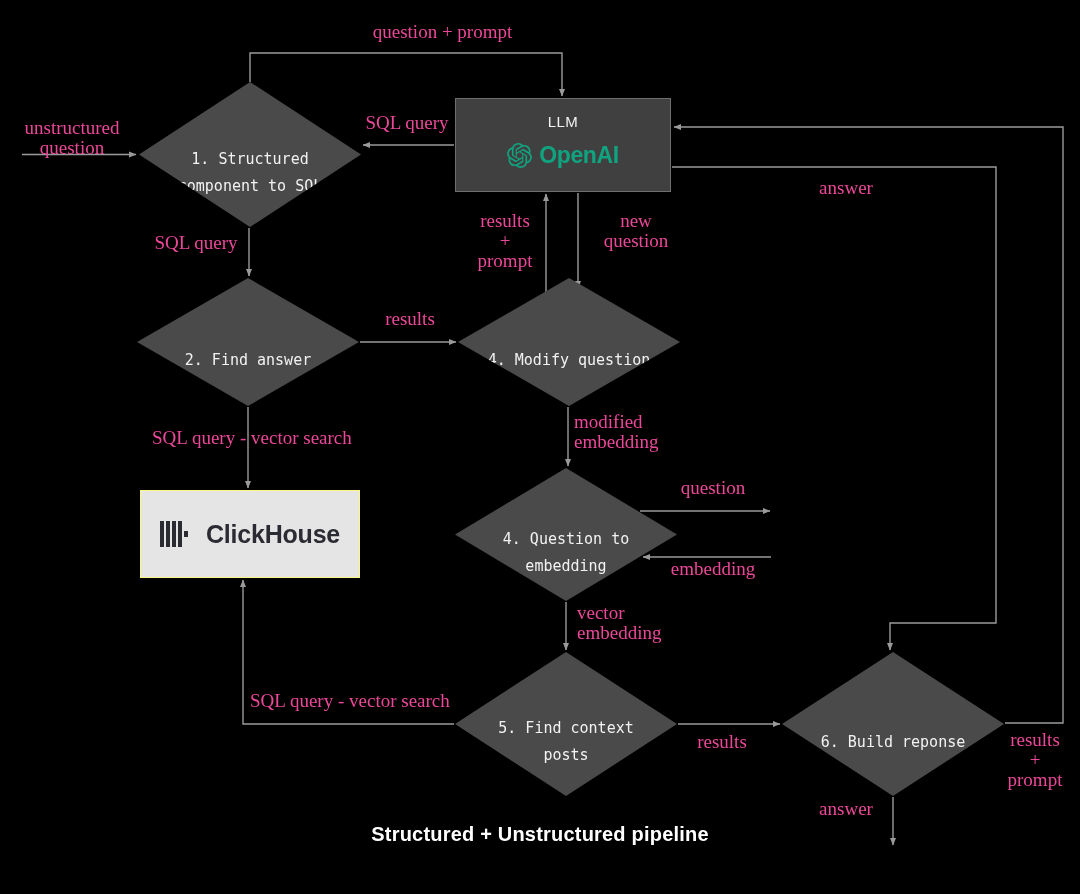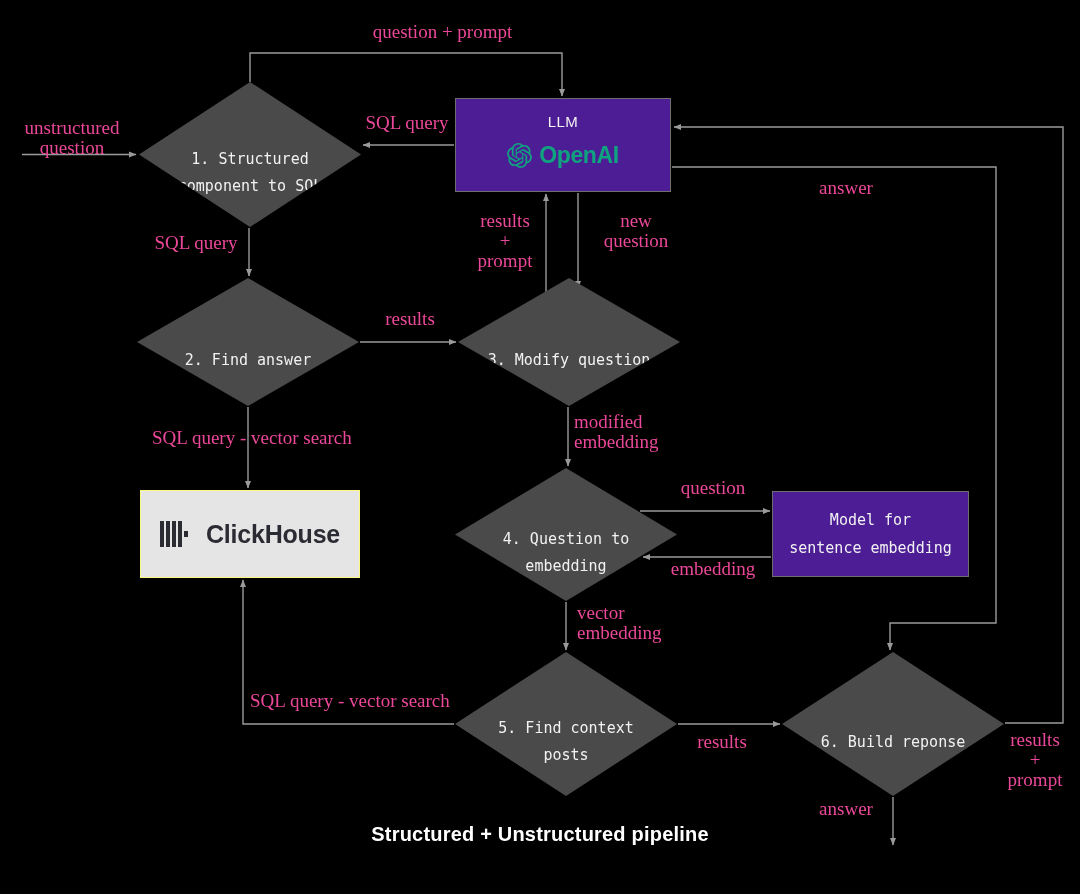--- a/index.html
+++ b/index.html
@@ -49,21 +49,21 @@
     font-size: 15px;
     line-height: 27px;
     color: #f2f2f2;
     letter-spacing: 0px;
     white-space: pre-line;
     padding: 0 6px;
     margin-top: 36px;
   }
 
   .darkbox {
-    background: #4c1d95;
+    background: #404040;
     border: 1px solid #6e6e6e;
     flex-direction: column;
   }
   .darkbox .label {
     font-family: "DejaVu Sans Mono", "Liberation Mono", monospace;
     font-size: 15px;
     line-height: 28px;
     color: #f2f2f2;
     white-space: pre-line;
   }
@@ -209,21 +209,21 @@
   <div class="node diamond" id="node-step1">
     <div class="label">1. Structured
 component to SQL</div>
   </div>
 
   <div class="node diamond" id="node-step2">
     <div class="label">2. Find answer</div>
   </div>
 
   <div class="node diamond" id="node-step3">
-    <div class="label">3. Modify question</div>
+    <div class="label">4. Modify question</div>
   </div>
 
   <div class="node diamond" id="node-step4">
     <div class="label">4. Question to
 embedding</div>
   </div>
 
   <div class="node diamond" id="node-step5">
     <div class="label">5. Find context
 posts</div>
@@ -236,24 +236,20 @@
   <div class="node darkbox" id="node-llm">
     <div class="llm-title">LLM</div>
     <div class="openai-logo">
       <svg class="oa-mark" width="25" height="25" viewBox="0 0 24 24" aria-hidden="true">
         <path fill="#10a37f" d="M22.282 9.821a5.985 5.985 0 0 0-.516-4.91 6.046 6.046 0 0 0-6.51-2.9A6.065 6.065 0 0 0 4.981 4.18a5.985 5.985 0 0 0-3.998 2.9 6.046 6.046 0 0 0 .743 7.097 5.98 5.98 0 0 0 .51 4.911 6.051 6.051 0 0 0 6.515 2.9A5.985 5.985 0 0 0 13.26 24a6.056 6.056 0 0 0 5.772-4.206 5.99 5.99 0 0 0 3.997-2.9 6.056 6.056 0 0 0-.747-7.073zM13.26 22.43a4.476 4.476 0 0 1-2.876-1.04l.141-.081 4.779-2.758a.795.795 0 0 0 .392-.681v-6.737l2.02 1.168a.071.071 0 0 1 .038.052v5.583a4.504 4.504 0 0 1-4.494 4.494zM3.6 18.304a4.47 4.47 0 0 1-.535-3.014l.142.085 4.783 2.759a.771.771 0 0 0 .78 0l5.843-3.369v2.332a.08.08 0 0 1-.033.062L9.74 19.95a4.5 4.5 0 0 1-6.14-1.646zM2.34 7.896a4.485 4.485 0 0 1 2.366-1.973V11.6a.766.766 0 0 0 .388.677l5.815 3.354-2.02 1.168a.076.076 0 0 1-.071 0l-4.83-2.786A4.504 4.504 0 0 1 2.34 7.872zm16.597 3.855-5.833-3.387L15.119 7.2a.076.076 0 0 1 .071 0l4.83 2.791a4.494 4.494 0 0 1-.676 8.105v-5.678a.79.79 0 0 0-.407-.667zm2.01-3.023-.141-.085-4.774-2.782a.776.776 0 0 0-.785 0L9.409 9.23V6.897a.066.066 0 0 1 .028-.061l4.83-2.787a4.5 4.5 0 0 1 6.68 4.66zM8.307 12.863l-2.02-1.164a.08.08 0 0 1-.038-.057V6.075a4.5 4.5 0 0 1 7.375-3.453l-.142.08L8.704 5.46a.795.795 0 0 0-.393.681zm1.097-2.365 2.602-1.5 2.607 1.5v2.999l-2.597 1.5-2.607-1.5z"></path>
       </svg>
       <span class="oa-word">OpenAI</span>
     </div>
   </div>
 
-  <div class="node darkbox" id="node-embedmodel">
-    <div class="label">Model for
-sentence embedding</div>
-  </div>
 
   <div class="node" id="node-clickhouse">
     <div class="ch-inner">
       <svg width="32" height="26" viewBox="0 0 32 26" aria-hidden="true">
         <g fill="#2b2b33">
           <rect x="0" y="0" width="4" height="26"></rect>
           <rect x="6" y="0" width="4" height="26"></rect>
           <rect x="12" y="0" width="4" height="26"></rect>
           <rect x="18" y="0" width="4" height="26"></rect>
           <rect x="24" y="10" width="4" height="6"></rect>

